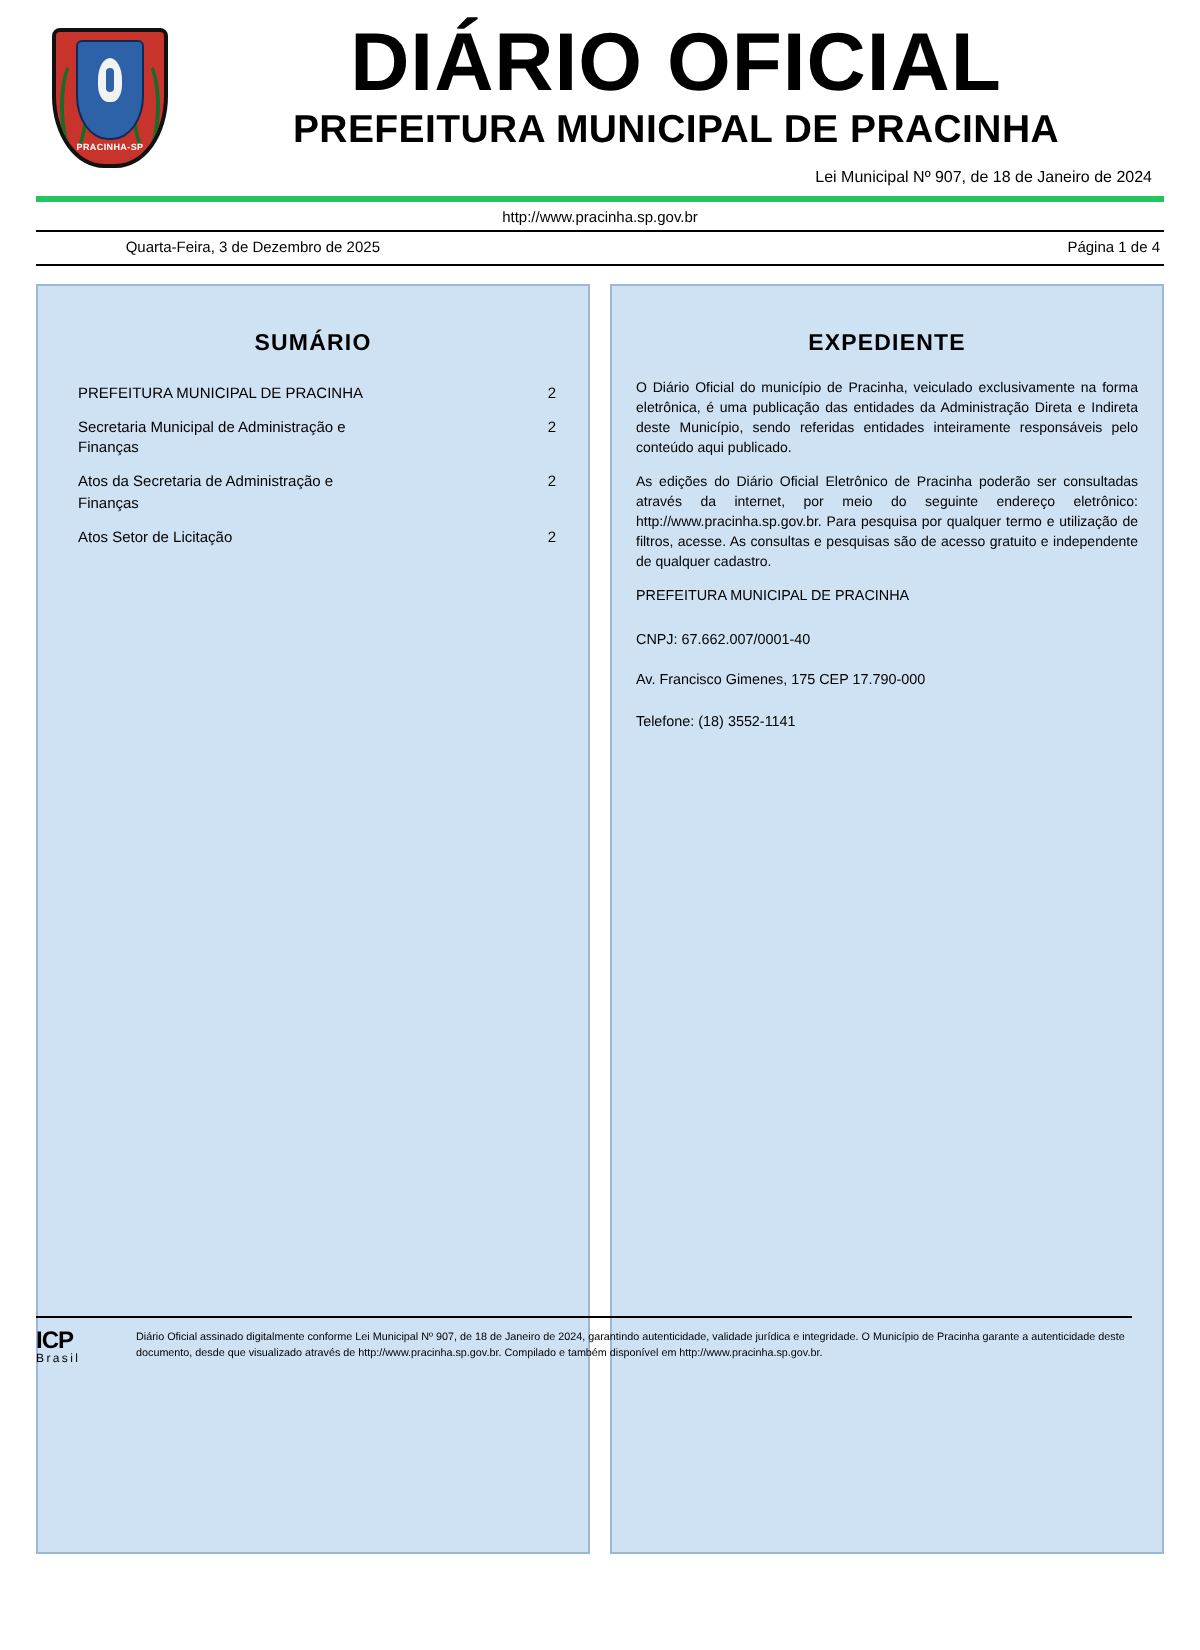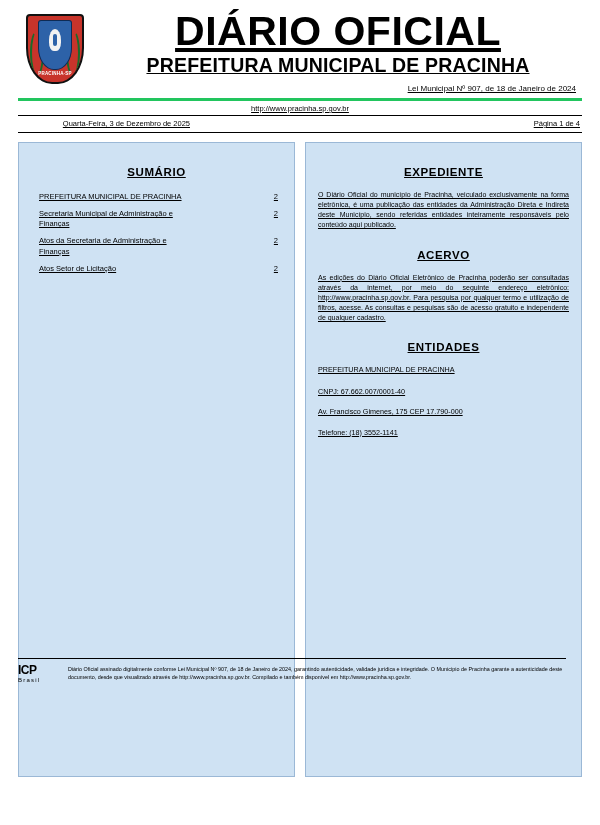--- a/index.html
+++ b/index.html
@@ -13,21 +13,20 @@
     font-family: "Liberation Sans", sans-serif;
     color: #000000;
     overflow: hidden;
   }
   .page {
     position: relative;
     width: 600px;
     height: 691px;
     box-sizing: border-box;
     padding: 0 18px;
-    text-decoration: underline;
   }
 
   
   .masthead {
     display: flex;
     align-items: center;
     padding-top: 8px;
     height: 88px;
   }
   .coat-of-arms {
@@ -298,24 +297,22 @@
           <div class="summary-page">2</div>
         </div>
 
       </div>
     </div>
 
     <div class="col">
       <div class="section-head">EXPEDIENTE</div>
       <p class="body-text">O Diário Oficial do município de Pracinha, veiculado exclusivamente na forma eletrônica, é uma publicação das entidades da Administração Direta e Indireta deste Município, sendo referidas entidades inteiramente responsáveis pelo conteúdo aqui publicado.</p>
 
-      <div class="section-head spaced">ACERVO</div>
       <p class="body-text">As edições do Diário Oficial Eletrônico de Pracinha poderão ser consultadas através da internet, por meio do seguinte endereço eletrônico: http://www.pracinha.sp.gov.br. Para pesquisa por qualquer termo e utilização de filtros, acesse. As consultas e pesquisas são de acesso gratuito e independente de qualquer cadastro.</p>
 
-      <div class="section-head spaced">ENTIDADES</div>
       <p class="entity-line entity-first">PREFEITURA MUNICIPAL DE PRACINHA</p>
       <p class="entity-line">CNPJ: 67.662.007/0001-40</p>
       <p class="entity-line">Av. Francisco Gimenes, 175 CEP 17.790-000</p>
       <p class="entity-line">Telefone: (18) 3552-1141</p>
     </div>
 
   </div>
 
   <div class="footer">
     <div class="icp-logo">

